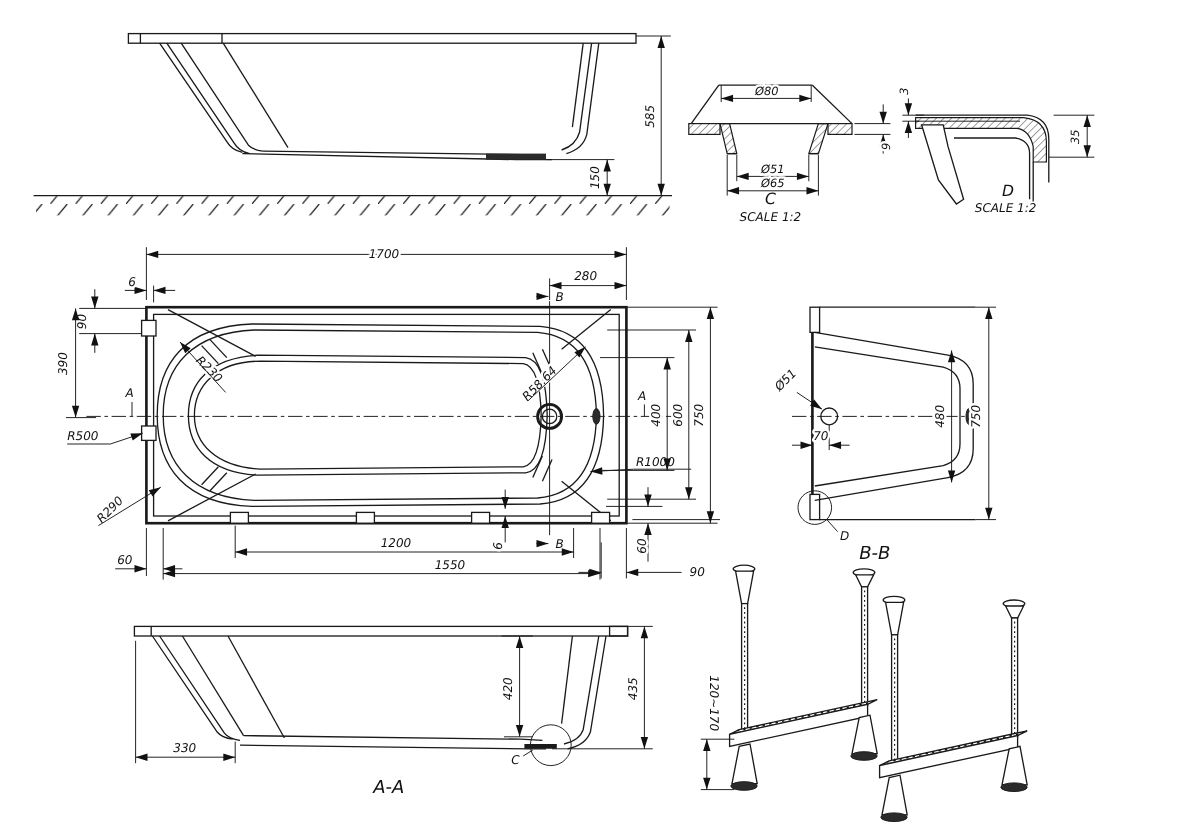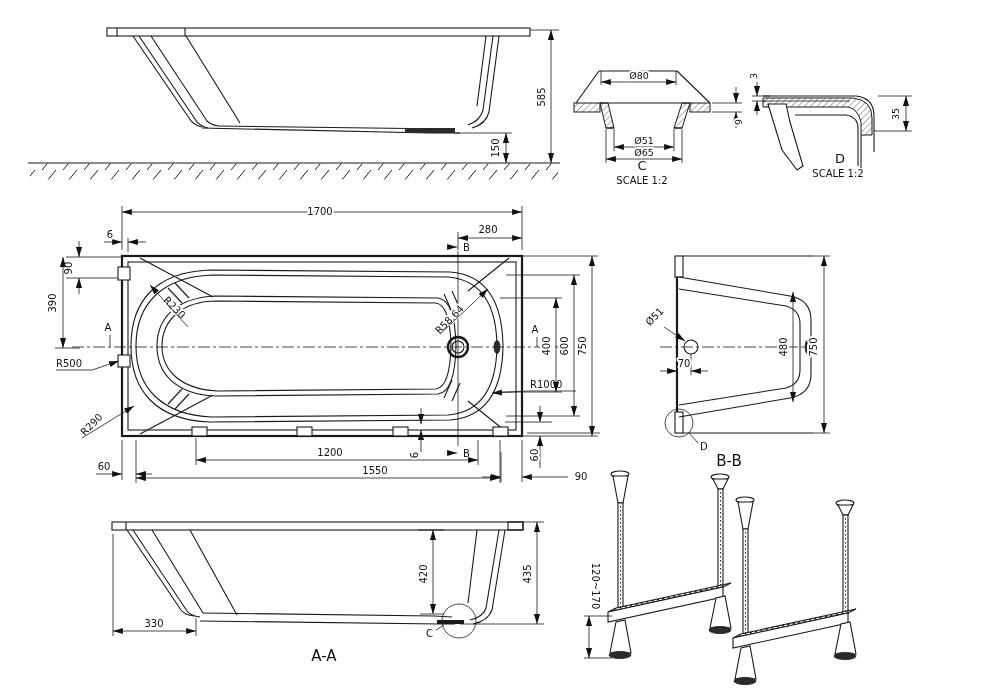--- a/index.html
+++ b/index.html
@@ -1,16 +1,16 @@
 <!DOCTYPE html>
 <html><head>
 <meta charset="utf-8">
 <style>
   html,body{margin:0;padding:0;background:#fff;}
-  #canvas{position:relative;width:990px;height:700px;background:#ffffff;overflow:hidden;}
+  #canvas{position:relative;width:990px;height:700px;background:#ffffff;overflow:hidden;font-style:italic;}
   svg{display:block;}
   text{font-family:"DejaVu Sans","Liberation Sans",sans-serif;fill:#111;}
   .dim{font-size:10px;}
   .dims{font-size:9.5px;}
   .lbl{font-size:13px;}
   .big{font-size:15px;}
   .halo{paint-order:stroke;stroke:#ffffff;stroke-width:4px;stroke-linejoin:round;}
   .obj{stroke:#1a1a1a;stroke-width:1.1;fill:none;}
   .bold{stroke:#1a1a1a;stroke-width:2.2;fill:none;}
   .thin{stroke:#1a1a1a;stroke-width:0.8;fill:none;}

